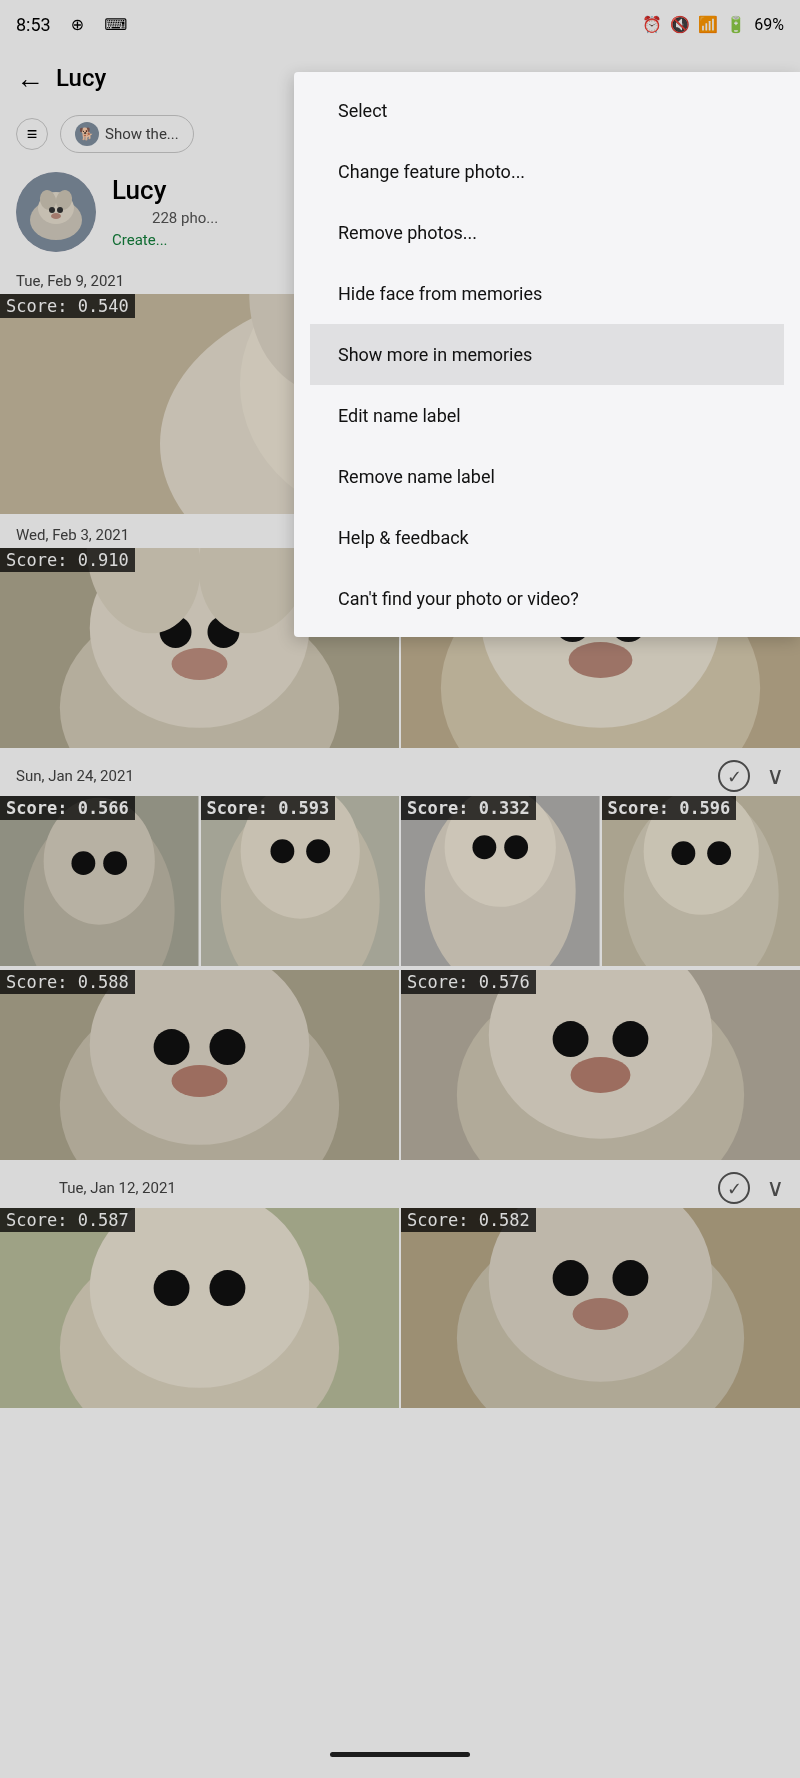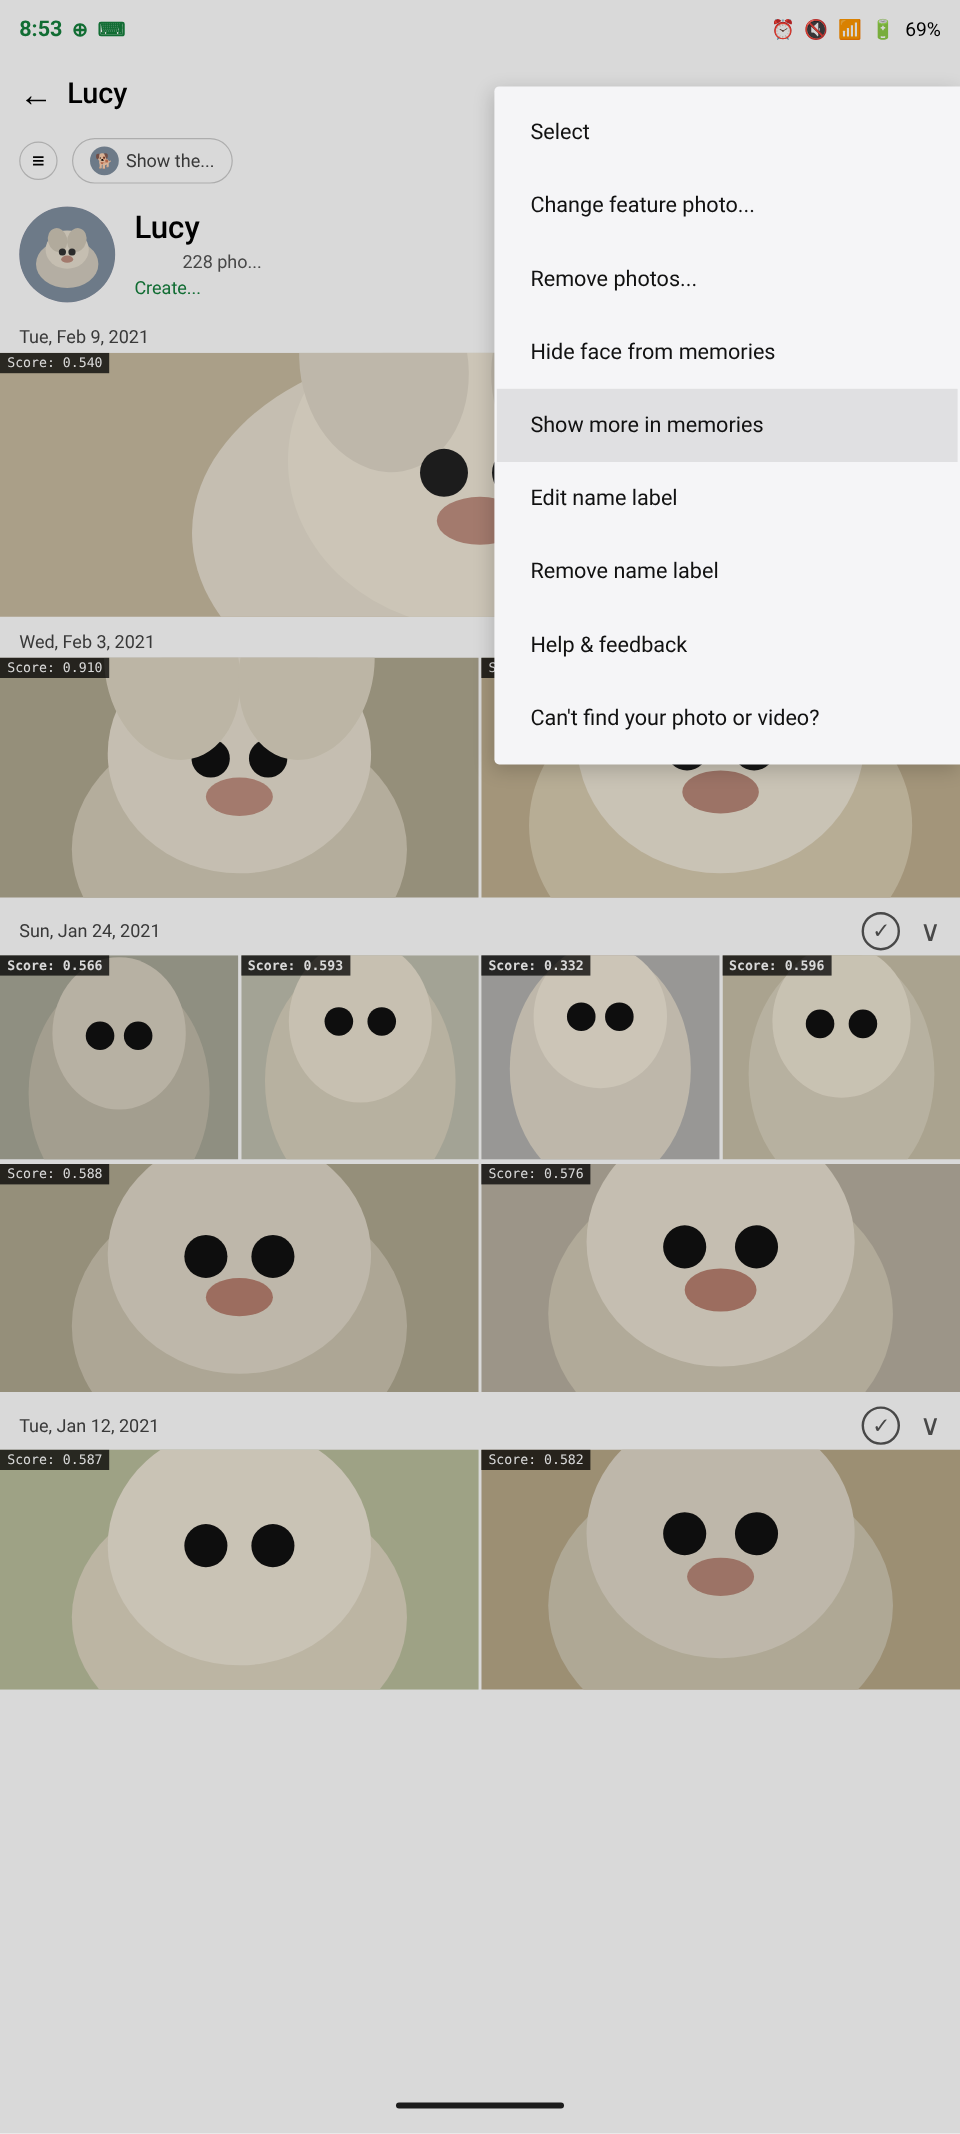--- a/index.html
+++ b/index.html
@@ -16,25 +16,25 @@
     .status-bar {
       display: flex;
       justify-content: space-between;
       align-items: center;
       padding: 8px 16px;
       background: #fff;
       height: 48px;
     }
     .status-left {
       font-size: 18px;
-      font-weight: 700;
-      color: #15803d;
-      display: flex;
-      align-items: center;
-      gap: 8px;
+      font-weight: 400;
+      color: #000000;
+      display: flex;
+      align-items: center;
+      gap: 20px;
     }
     .status-right {
       display: flex;
       align-items: center;
       gap: 8px;
       font-size: 16px;
       color: #000;
     }
 
     
@@ -148,21 +148,21 @@
     .photo-cell {
       position: relative;
       overflow: hidden;
     }
     .score-badge {
       position: absolute;
       top: 0;
       left: 0;
       background: rgba(0,0,0,0.75);
       color: #fff;
-      font-size: 11px;
+      font-size: 17px;
       padding: 2px 6px;
       font-family: monospace;
     }
 
     
     .section-row {
       display: flex;
       align-items: center;
       justify-content: space-between;
       padding: 8px 16px 4px;
@@ -197,25 +197,25 @@
       left: 0;
       width: 100%;
       height: 100%;
       background: rgba(0,0,0,0.15);
       z-index: 10;
     }
     .dropdown-menu {
       position: absolute;
       top: 72px;
       right: 0;
-      width: 388px;
+      width: 506px;
       background: #f5f5f7;
       border-radius: 4px 0 0 4px;
       z-index: 20;
-      padding: 8px 2px;
+      padding: 8px 16px;
       box-shadow: -2px 4px 16px rgba(0,0,0,0.18);
     }
     .menu-item {
       padding: 20px 28px;
       font-size: 18px;
       color: #111;
       cursor: pointer;
       background: #f5f5f7;
     }
     .menu-item.active {
@@ -424,21 +424,21 @@
       <ellipse cx="100" cy="80" rx="56" ry="52" fill="#e8e0d0"></ellipse>
       <circle cx="85" cy="82" r="9" fill="#111"></circle>
       <circle cx="115" cy="82" r="9" fill="#111"></circle>
       <ellipse cx="100" cy="100" rx="15" ry="9" fill="#b88070"></ellipse>
     </svg>
     <div class="score-badge">Score: 0.576</div>
   </div>
 </div>
 
 <div class="section-row">
-  <span class="date-label" style="padding:0;">Tue, Jan 12, 2021</span>
+  <span class="date-label" style="padding:0;margin-left:43px;">Tue, Jan 12, 2021</span>
   <div class="section-icons">
     <div class="circle-check">✓</div>
     <span class="chevron-down">∨</span>
   </div>
 </div>
 <div class="photo-grid photo-grid-2">
   <div class="photo-cell">
     <svg width="100%" height="200" viewBox="0 0 200 200" preserveAspectRatio="xMidYMid slice">
       <rect width="200" height="200" fill="#c8c0a0"></rect>
       <rect width="200" height="200" fill="#80c090" opacity="0.2"></rect>

